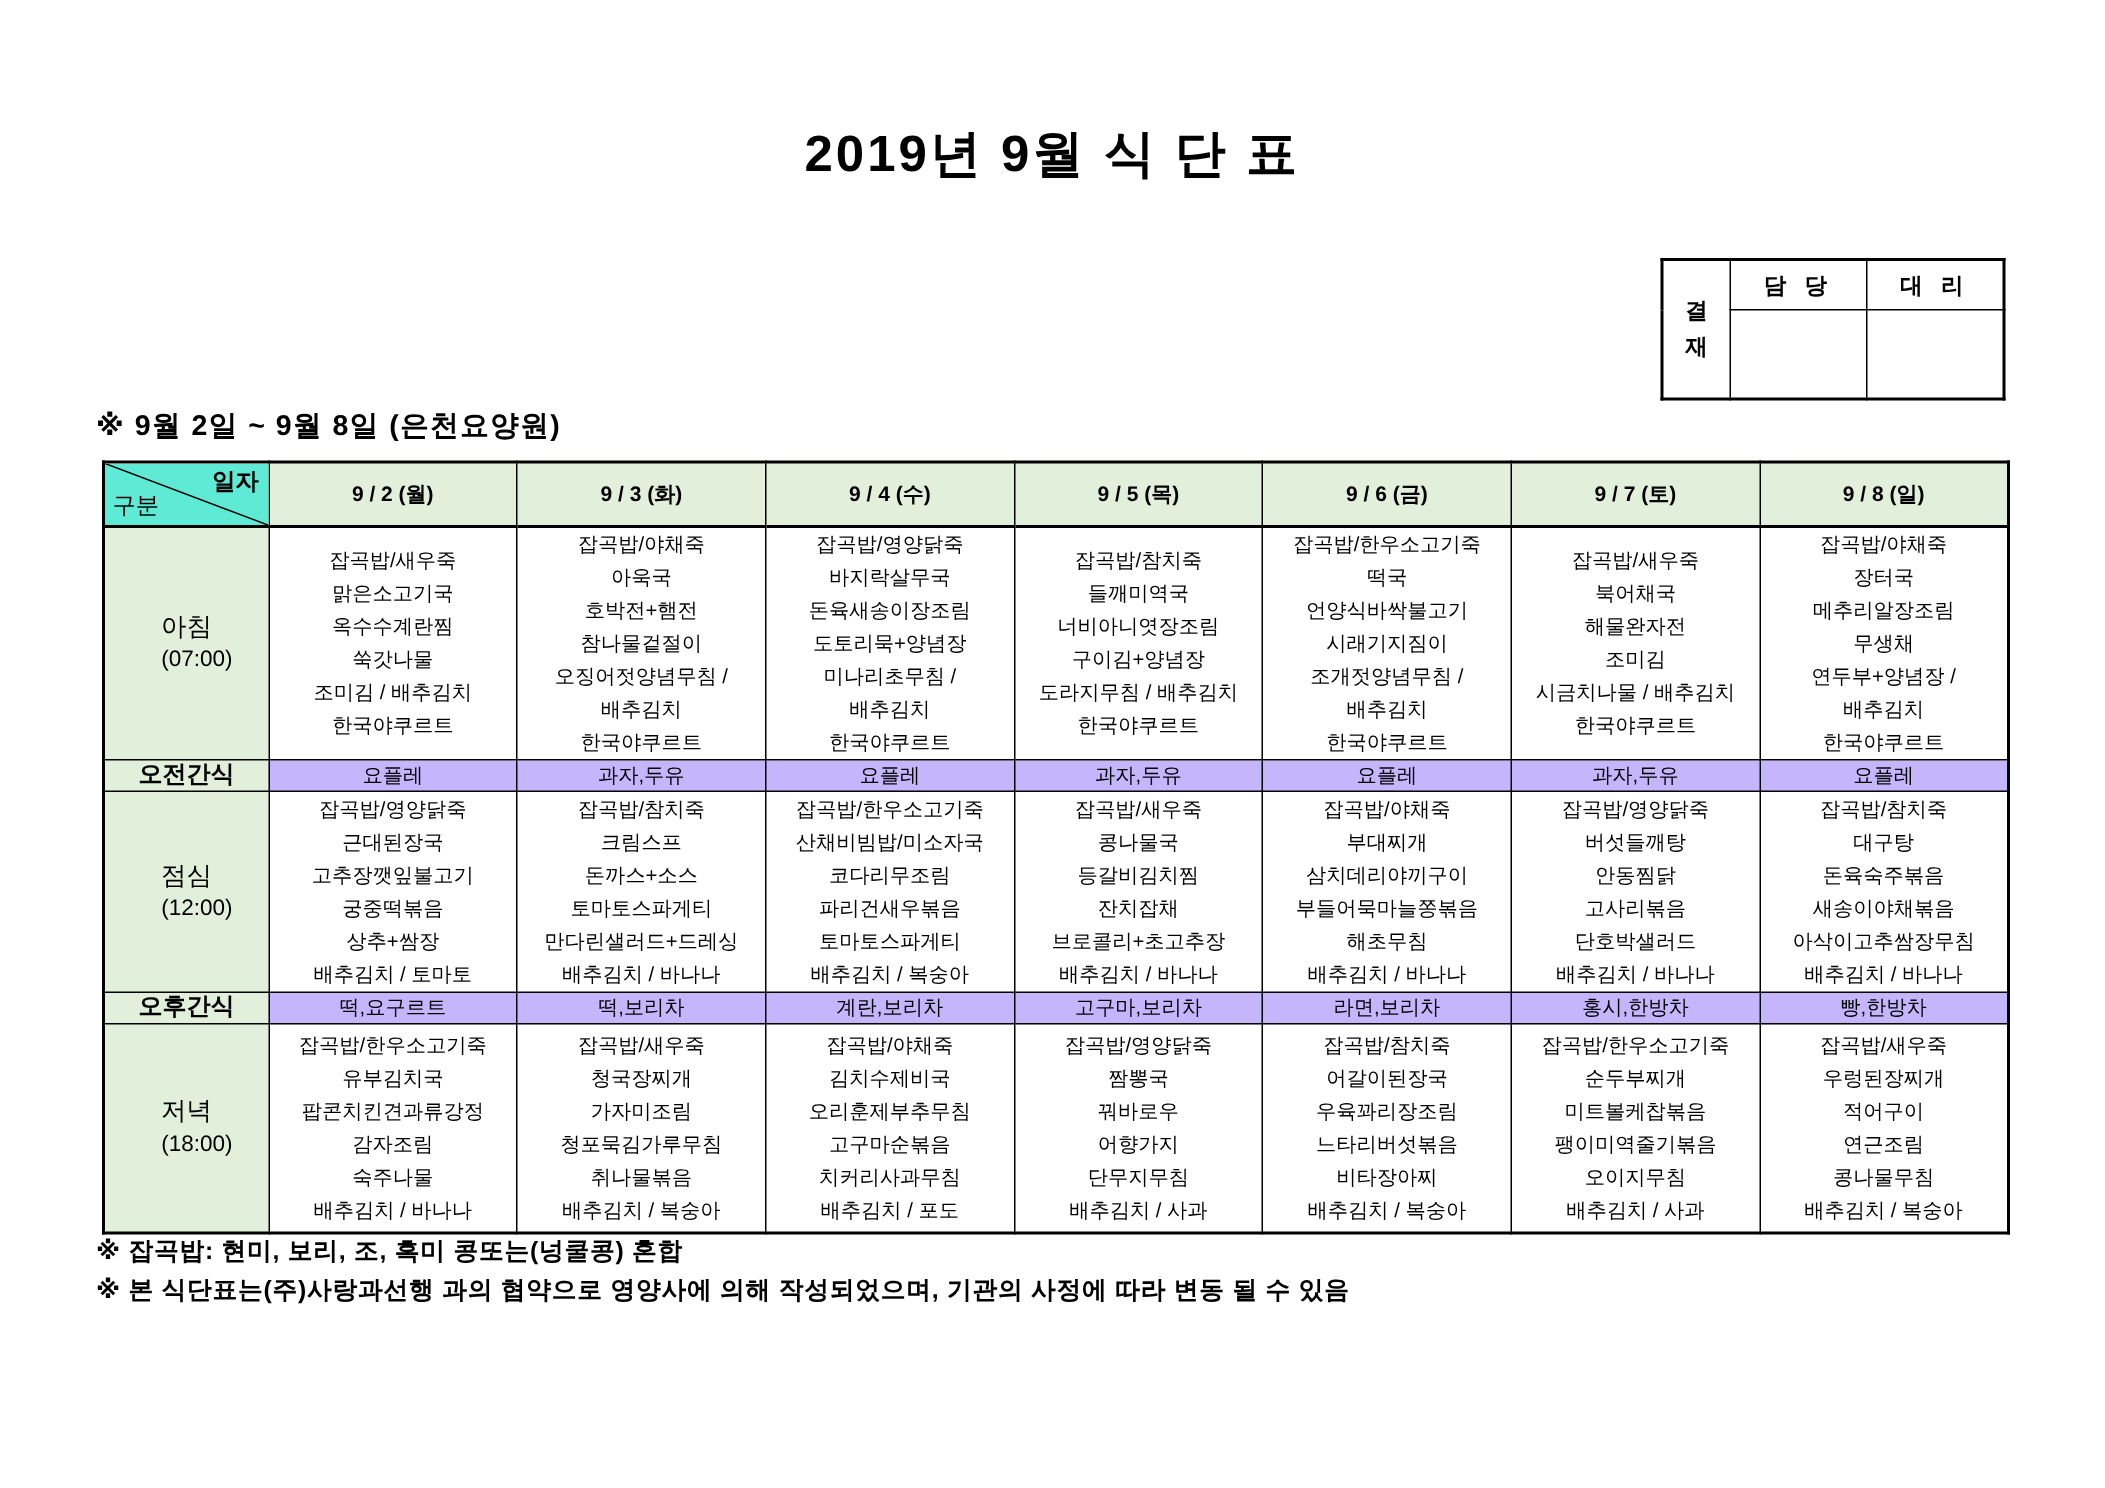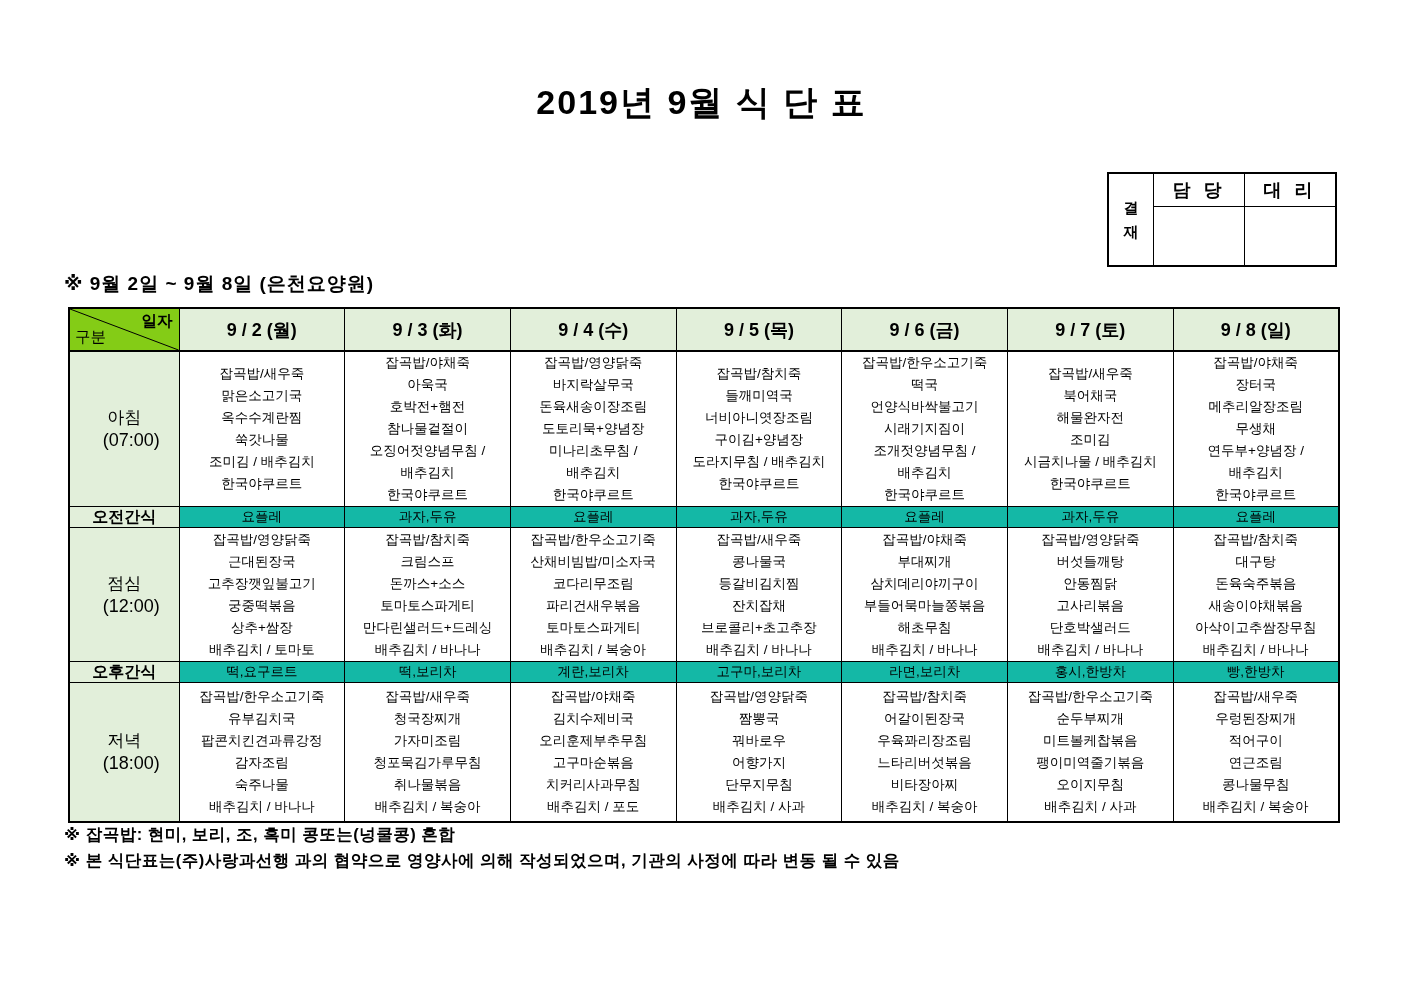--- a/index.html
+++ b/index.html
@@ -12,49 +12,49 @@
     position:absolute;top:80px;left:0;width:100%;text-align:center;
     font-size:34px;font-weight:bold;letter-spacing:2px;
   }
   
   .approval{position:absolute;top:172px;right:66px;}
   .approval table{border-collapse:collapse;table-layout:fixed;}
   .approval td{border:1px solid #000;text-align:center;vertical-align:middle;}
   .approval table{border:2px solid #000;}
   .ap-label{width:42px;font-size:15px;font-weight:bold;}
   .ap-label .ch{display:block;line-height:24px;}
-  .ap-head{width:88px;height:30px;font-size:18px;font-weight:bold;letter-spacing:4px;}
+  .ap-head{width:88px;height:30px;font-size:15px;font-weight:bold;letter-spacing:4px;}
   .ap-cell{height:56px;}
   
   .subtitle{position:absolute;top:271px;left:64px;font-size:19px;font-weight:bold;letter-spacing:1px;}
   
   .menu-wrap{position:absolute;top:307px;left:68px;}
   table.menu{border-collapse:collapse;table-layout:fixed;width:1270px;border:2px solid #000;}
   table.menu th,table.menu td{border:1px solid #000;text-align:center;vertical-align:middle;padding:0;}
   table.menu thead th{border-bottom:2px solid #000;}
   col.c-label{width:110px;}
   col.c-day{width:165.7px;}
-  .day-head{height:41px;background:#E2EFDA;font-size:18px;font-weight:bold;}
-  
-  .corner{position:relative;background:#84cc16;height:41px;overflow:hidden;}
+  .day-head{height:41px;background:#E2EFDA;font-size:14px;font-weight:bold;}
+  
+  .corner{position:relative;background:#5eead4;height:41px;overflow:hidden;}
   .corner svg{position:absolute;inset:0;width:100%;height:100%;}
   .corner-top{position:absolute;top:2px;right:6px;font-size:15.5px;font-weight:bold;}
   .corner-bottom{position:absolute;bottom:2px;left:5px;font-size:15.5px;font-weight:normal;}
   
   .meal-label{background:#E2EFDA;font-size:17px;font-weight:normal;line-height:22px;}
-  .meal-label .time{font-size:18px;margin-left:14px;}
+  .meal-label .time{font-size:15px;margin-left:14px;}
   .snack-label{background:#E2EFDA;font-size:16px;font-weight:bold;line-height:20px;}
   
   tr.r-meal.h-breakfast{height:155px;}
   tr.r-meal.h-lunch{height:134px;}
   tr.r-meal.h-dinner{height:139px;}
   tr.r-snack{height:20px;}
   .meal-cell{background:#fff;font-size:13.5px;line-height:22px;}
   .menu-line{white-space:nowrap;}
-  .snack-cell{background:#14b8a6;font-size:13.5px;line-height:20px;}
+  .snack-cell{background:#c4b5fd;font-size:13.5px;line-height:20px;}
   
   .notes{position:absolute;top:821px;left:64px;font-size:16.5px;font-weight:bold;line-height:26px;letter-spacing:0.5px;}
 </style>
 </head>
 <body>
 
 <div class="page">
 
   <div class="title">2019년 9월 식 단 표</div>
 

